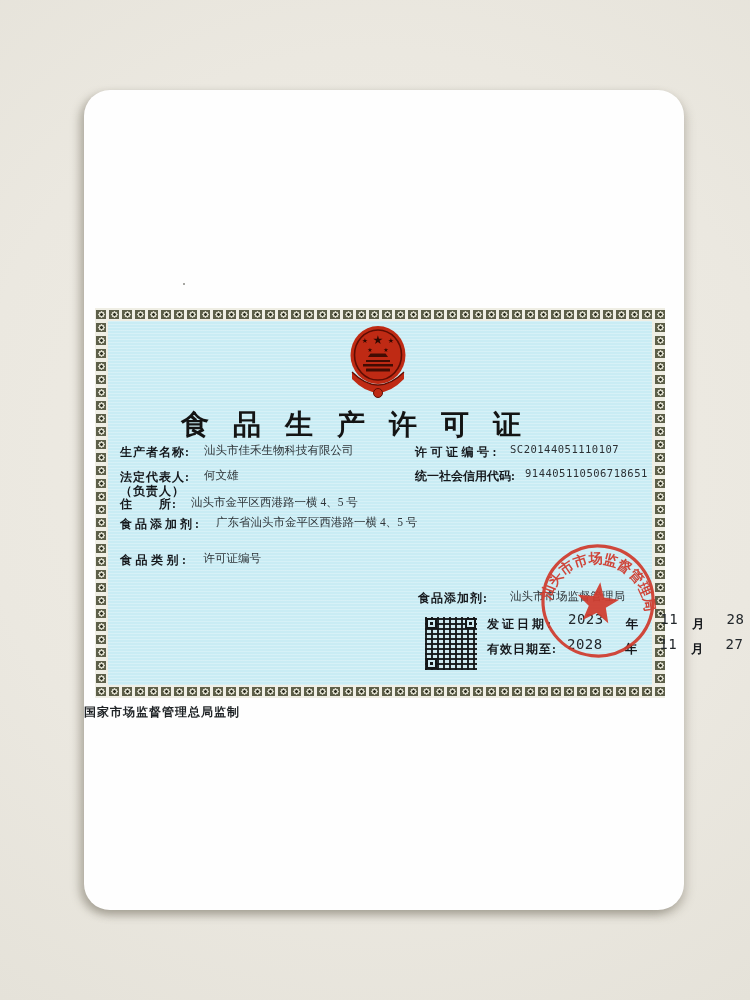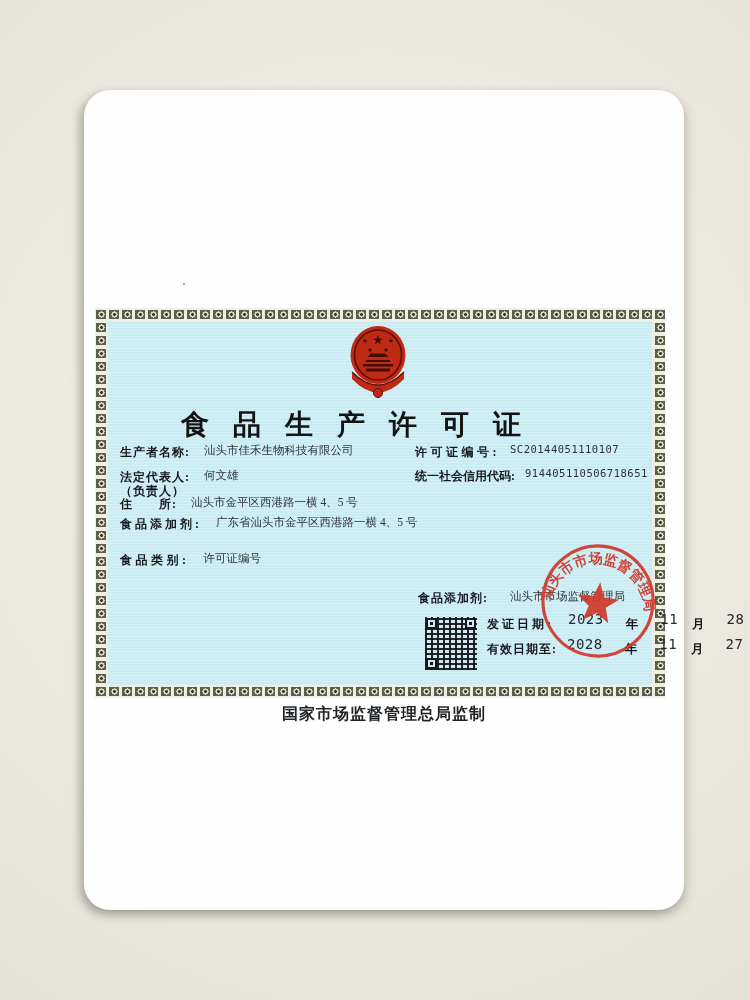--- a/index.html
+++ b/index.html
@@ -54,22 +54,22 @@
     background-color:#cfe9f0;
     background-image:
       repeating-linear-gradient(0deg, rgba(20,22,24,.92) 0 2px, transparent 2px 5px),
       repeating-linear-gradient(90deg, rgba(20,22,24,.92) 0 2px, transparent 2px 6px);
   }
   .finder{position:absolute;width:11px;height:11px;border:2px solid #141618;background:#cfe9f0;box-sizing:border-box;}
   .finder>i{position:absolute;left:2px;top:2px;width:3px;height:3px;background:#141618;display:block;}
   .finder.tl{left:1px;top:1px;} .finder.tr{right:1px;top:1px;} .finder.bl{left:1px;bottom:1px;}
   .seal{position:absolute;left:454px;top:451px;width:120px;height:120px;z-index:6;transform:rotate(7deg);opacity:.92;}
   .footer{
-    position:absolute;left:0;top:614px;width:100%;text-align:center;z-index:3;
-    font-size:16px;font-weight:bold;color:#1f2326;letter-spacing:1px;
+    position:absolute;left:0;top:614px;width:100%;z-index:3;
+    font-size:12px;font-weight:bold;color:#1f2326;letter-spacing:1px;
   }
   .speck{position:absolute;left:99px;top:193px;width:2px;height:2px;background:#8a8a84;border-radius:50%;}
 </style>
 </head>
 <body>
 
 <div class="stage">
   <div class="card">
     <div class="speck"></div>
 

